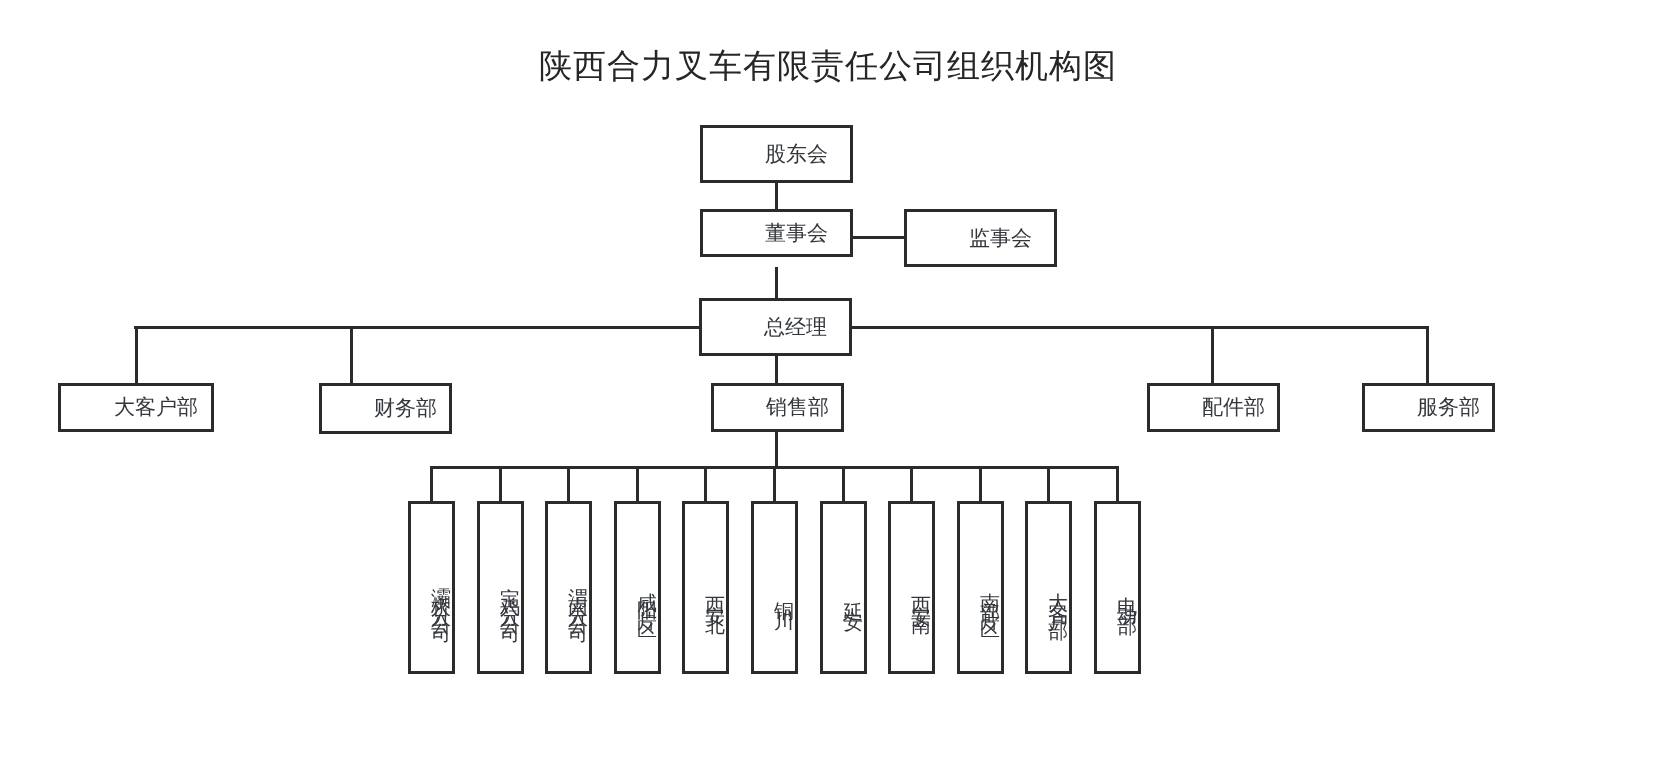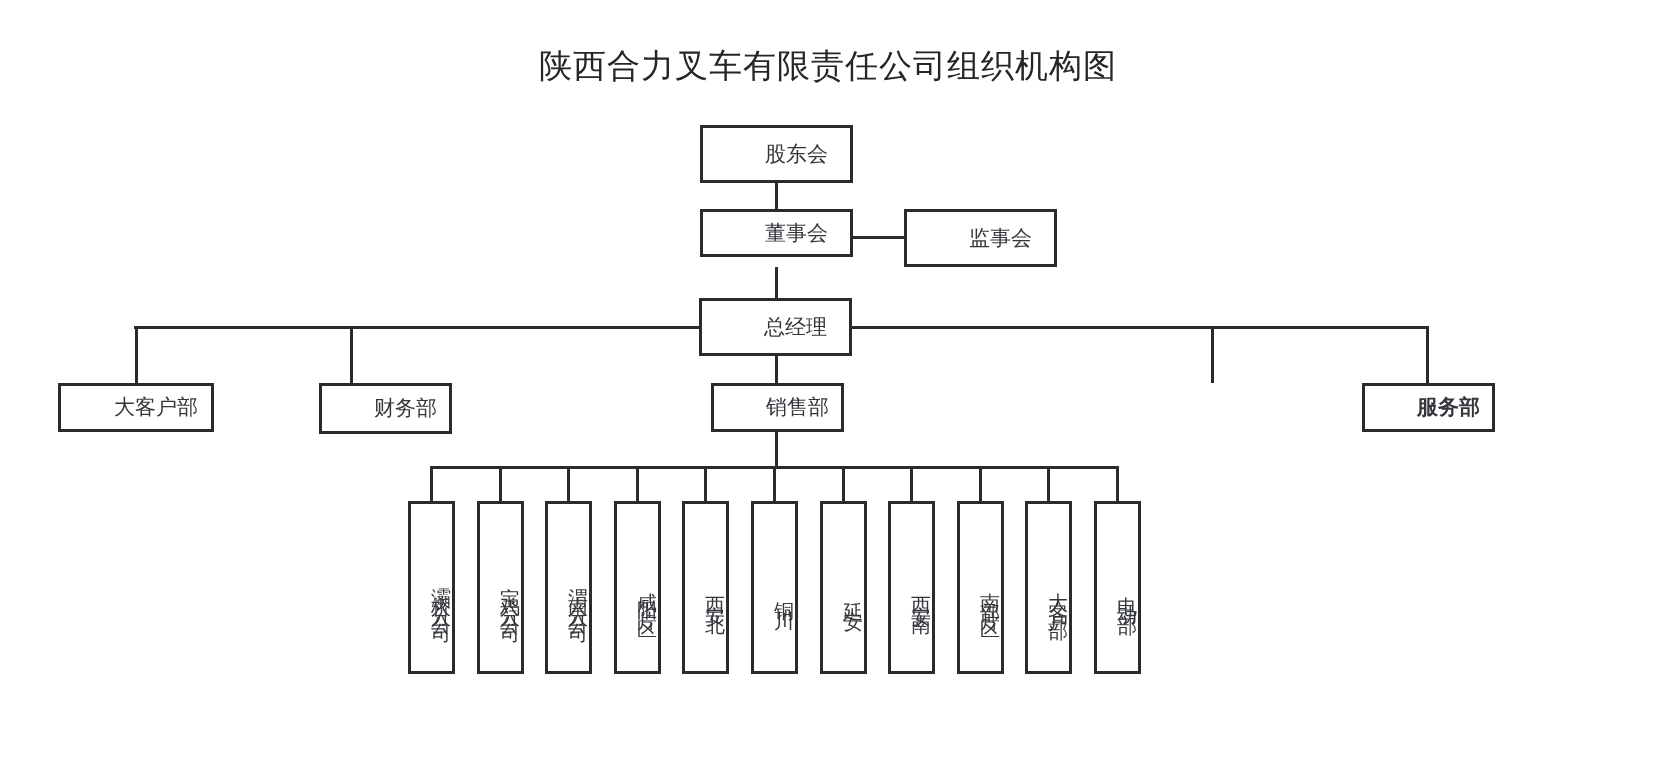--- a/index.html
+++ b/index.html
@@ -89,21 +89,22 @@
 
   <div class="line v" style="left:135px; top:326px; height:57px;"></div>
   <div class="line v" style="left:350px; top:326px; height:57px;"></div>
   <div class="line v" style="left:775px; top:356px; height:27px;"></div>
   <div class="line v" style="left:1211px; top:326px; height:57px;"></div>
   <div class="line v" style="left:1426px; top:326px; height:57px;"></div>
 
   <div class="node" style="left:58px; top:383px; width:156px; height:49px;">大客户部</div>
   <div class="node" style="left:287px; top:383px; width:133px; height:51px;margin-left:32px;">财务部</div>
   <div class="node" style="left:711px; top:383px; width:133px; height:49px;">销售部</div>
-  <div class="node" style="left:1362px; top:383px; width:133px; height:49px;font-weight:bold;">服务部</div>
+  <div class="node" style="left:1147px; top:383px; width:133px; height:49px;">配件部</div>
+  <div class="node" style="left:1362px; top:383px; width:133px; height:49px;">服务部</div>
 
   <div class="line v" style="left:775px; top:432px; height:36px;"></div>
 
   <div class="line h" style="left:430px; top:466px; width:686px;"></div>
 
   <div id="branch-drops">
       <div class="line v" style="left: 430px; top: 466px; height: 35px;"></div>
       <div class="line v" style="left: 499px; top: 466px; height: 35px;"></div>
       <div class="line v" style="left: 567px; top: 466px; height: 35px;"></div>
       <div class="line v" style="left: 636px; top: 466px; height: 35px;"></div>

